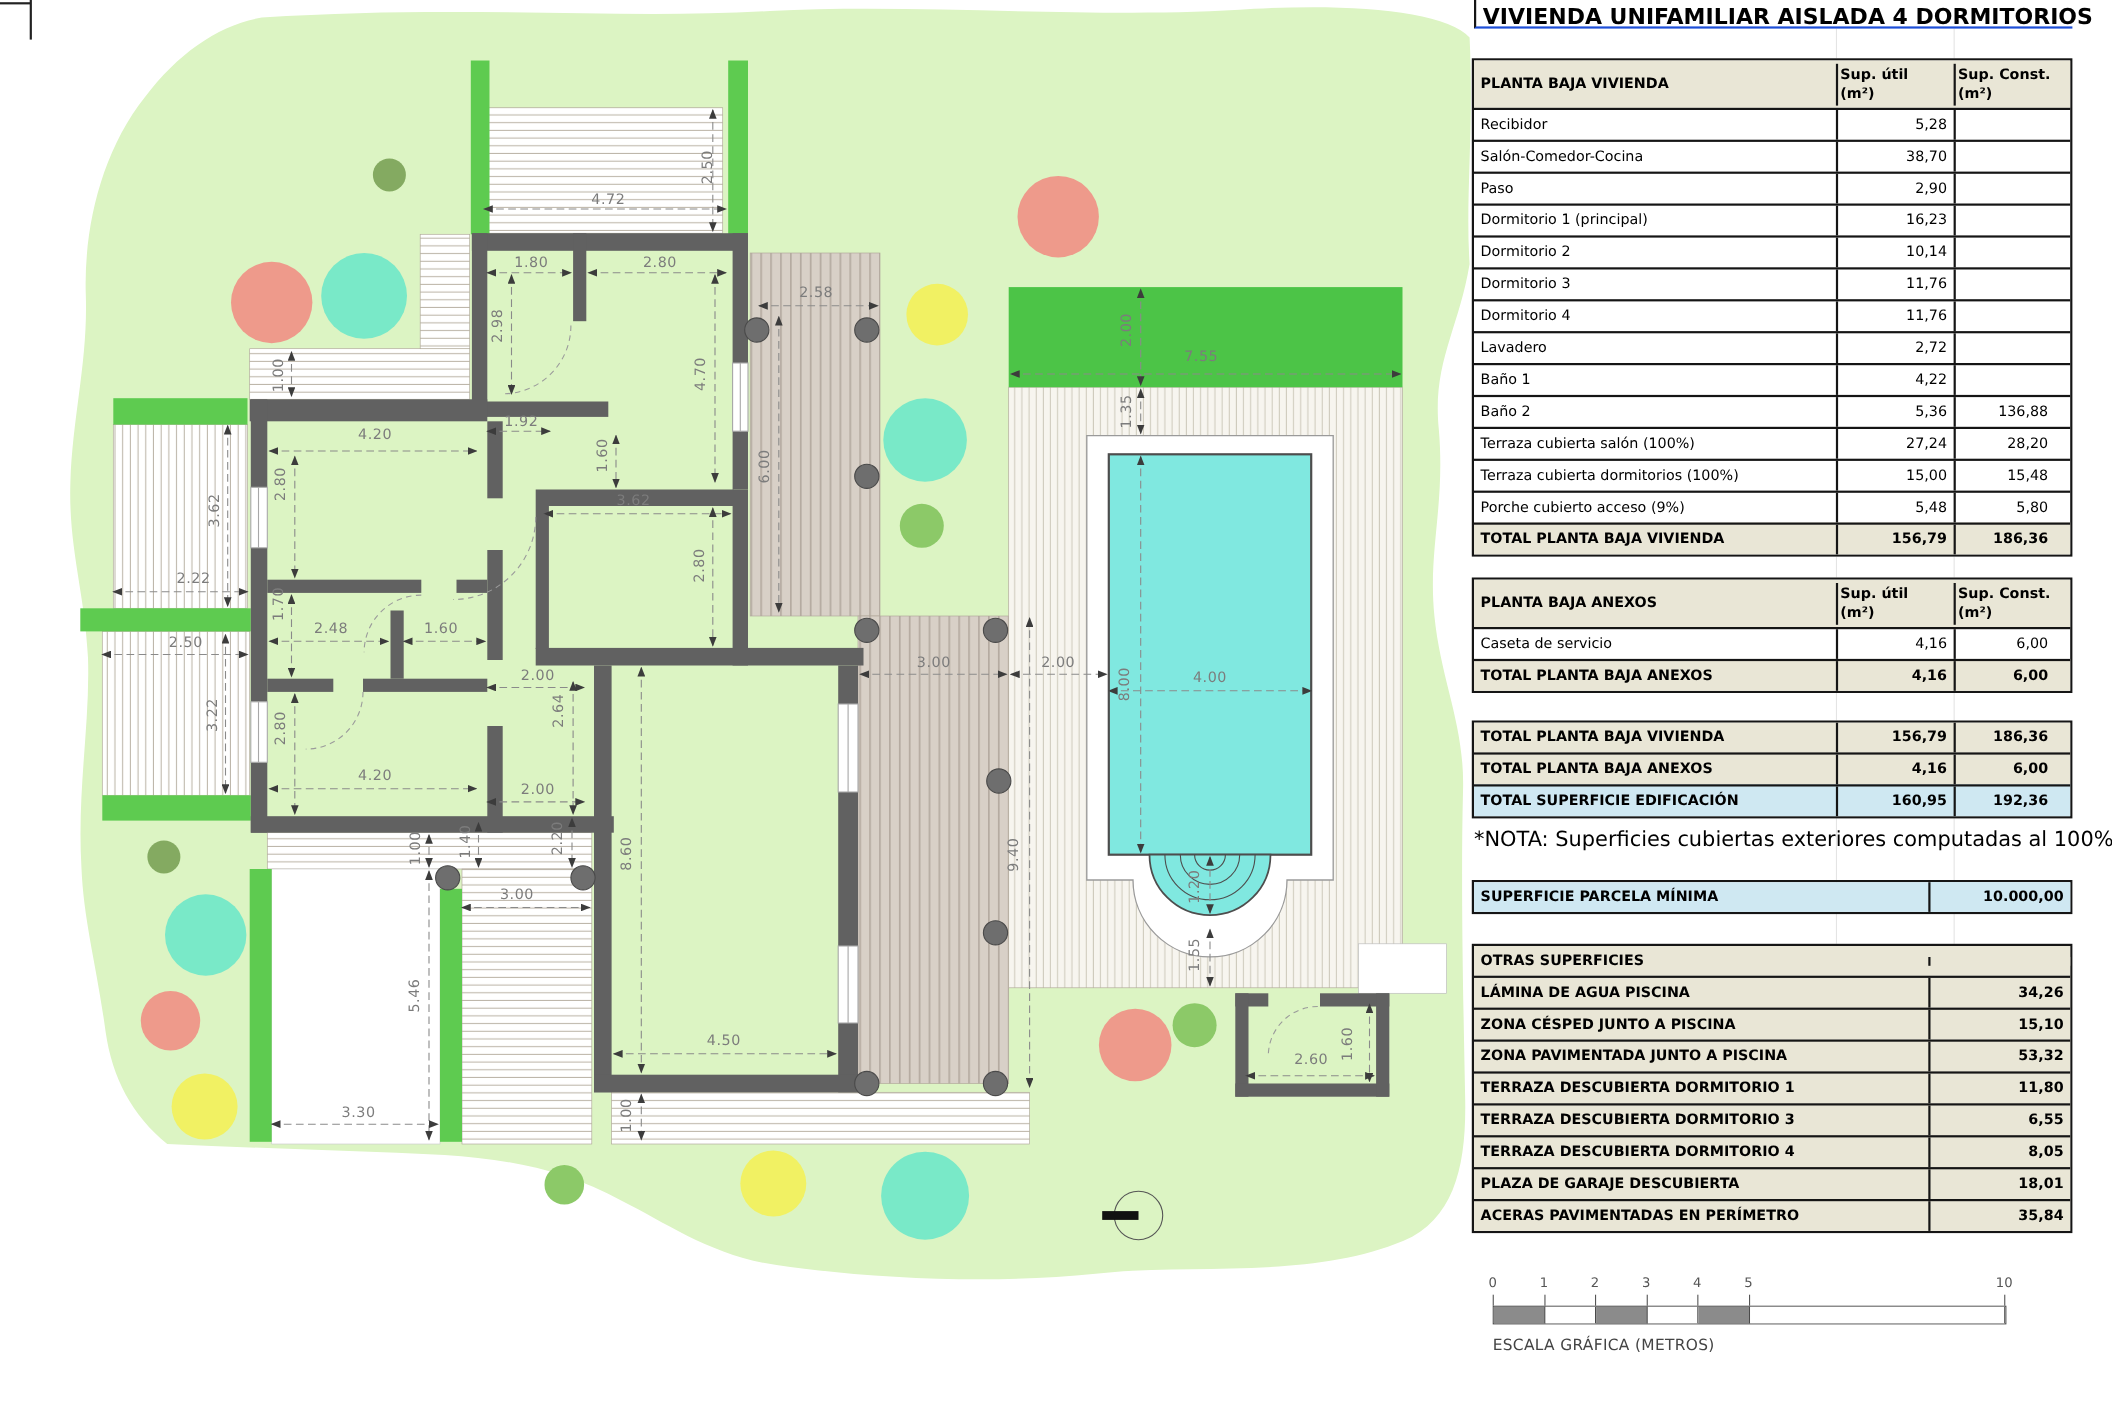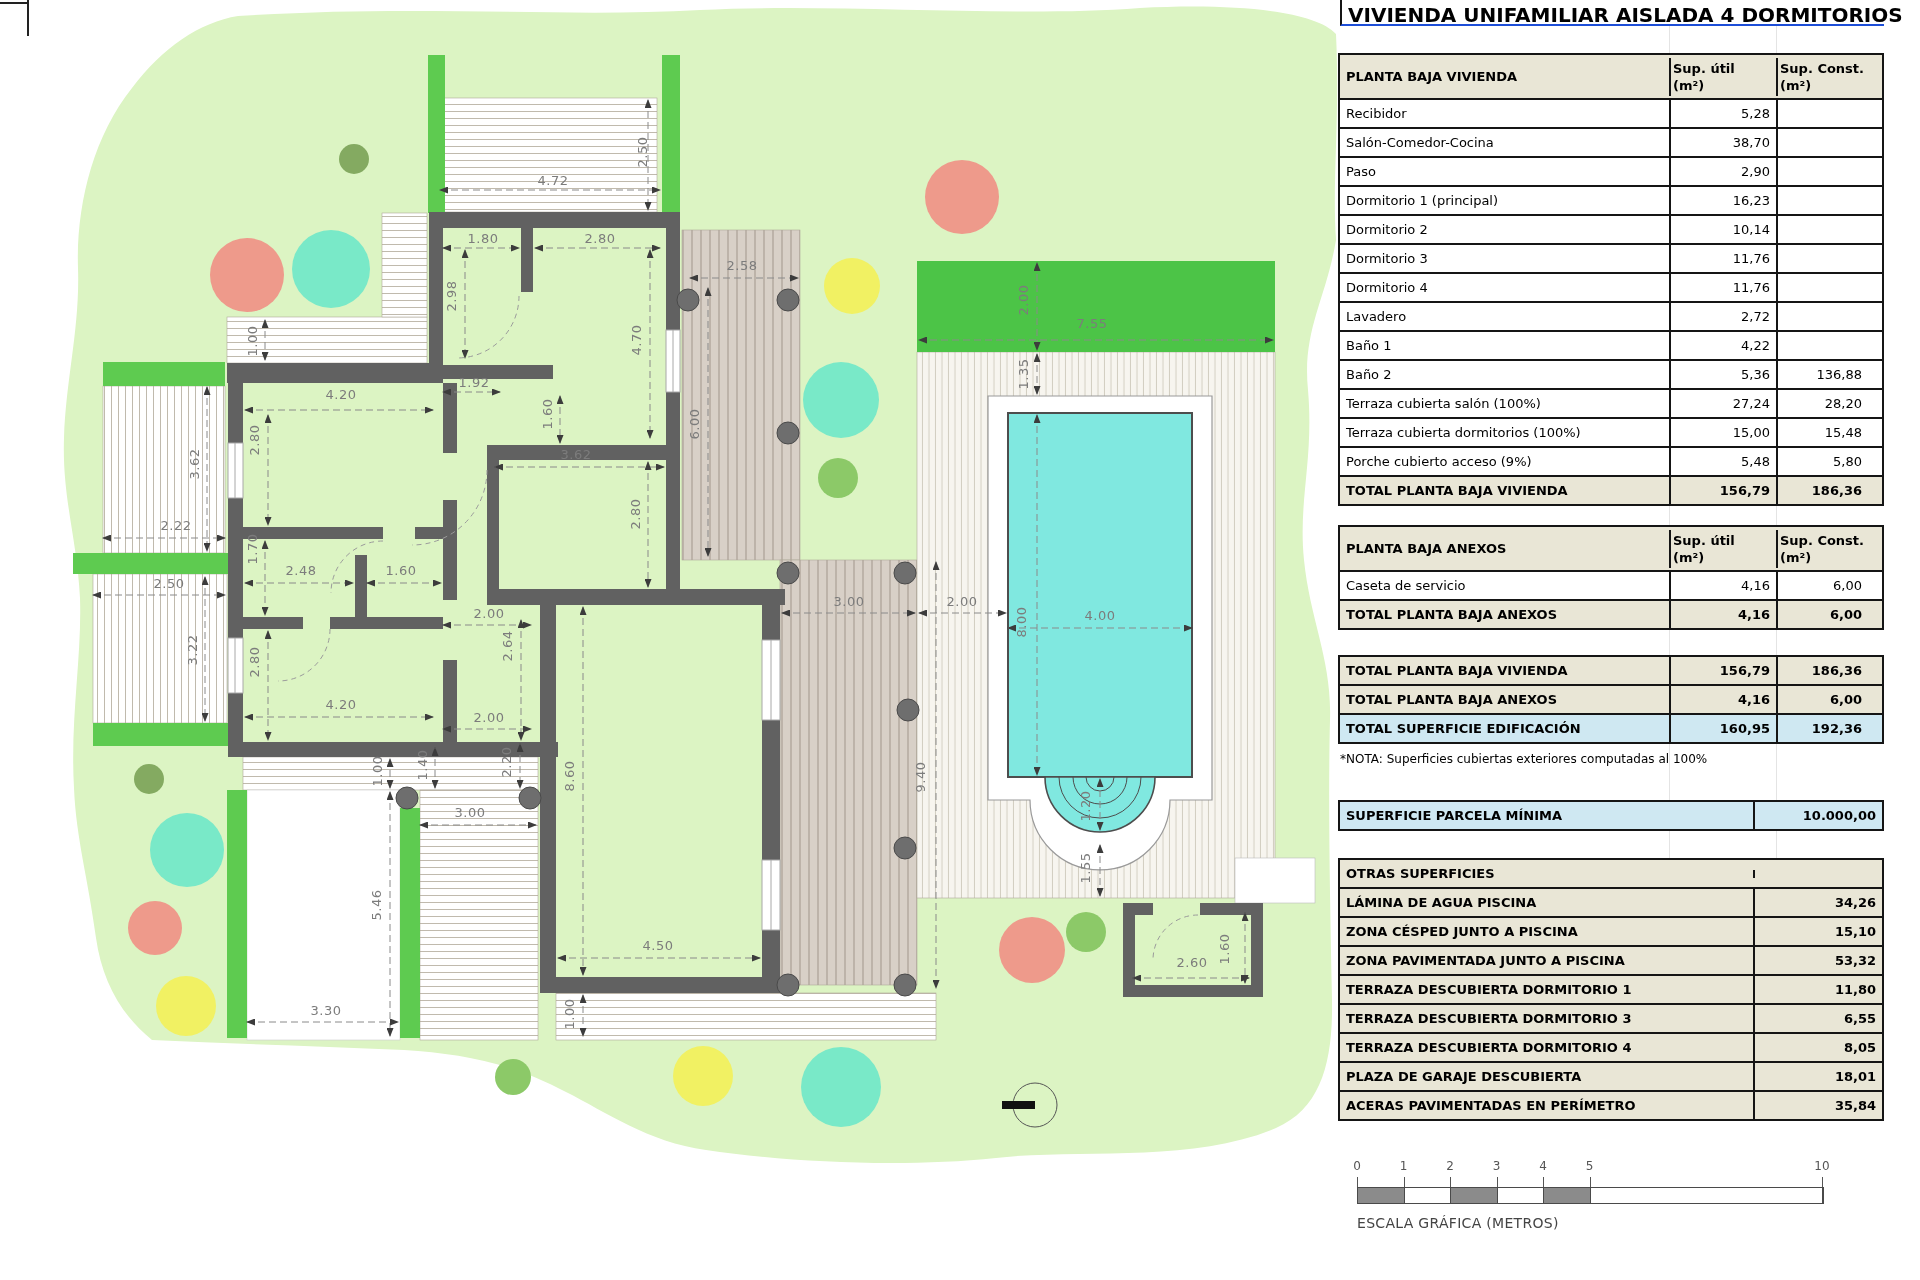--- a/index.html
+++ b/index.html
@@ -20,21 +20,21 @@
   .cl{width:329px;}
   .cu{width:107px;text-align:right;border-left:2px solid #151515;}
   .cc{width:92px;text-align:right;border-left:2px solid #151515;}
   .cl2{width:428px;}
   .cv{width:133px;text-align:right;border-left:2px solid #151515;font-weight:bold;}
   .hd{font-weight:bold;}
   .chead{font-weight:bold;text-align:left;line-height:17px;padding:2px;}
   .bg-b{background:#e9e6d6;}
   .bg-u{background:#cfe8f2;}
   .bold{font-weight:bold;}
-  #nota{position:absolute;left:2px;top:752px;font-size:12px;color:#000;white-space:nowrap;}
+  #nota{position:absolute;left:2px;top:752px;font-size:19px;color:#000;white-space:nowrap;}
   #parcela{top:800px;}
   #scalebar{position:absolute;left:0;top:1155px;width:546px;height:90px;}
   #sb-bar{position:absolute;left:19px;top:32px;width:465px;height:15px;border:1px solid #4a4a4a;box-sizing:content-box;}
   .sb-seg{position:absolute;top:0;height:15px;border-right:1px solid #4a4a4a;box-sizing:border-box;}
   .sb-tick-label{position:absolute;top:4px;width:20px;margin-left:-10px;text-align:center;font-size:12px;color:#555;}
   .sb-tick{position:absolute;top:22px;width:1px;height:10px;background:#555;}
   #sb-caption{position:absolute;left:19px;top:60px;font-size:14px;color:#444;letter-spacing:.3px;}
 </style>
 </head>
 <body>

